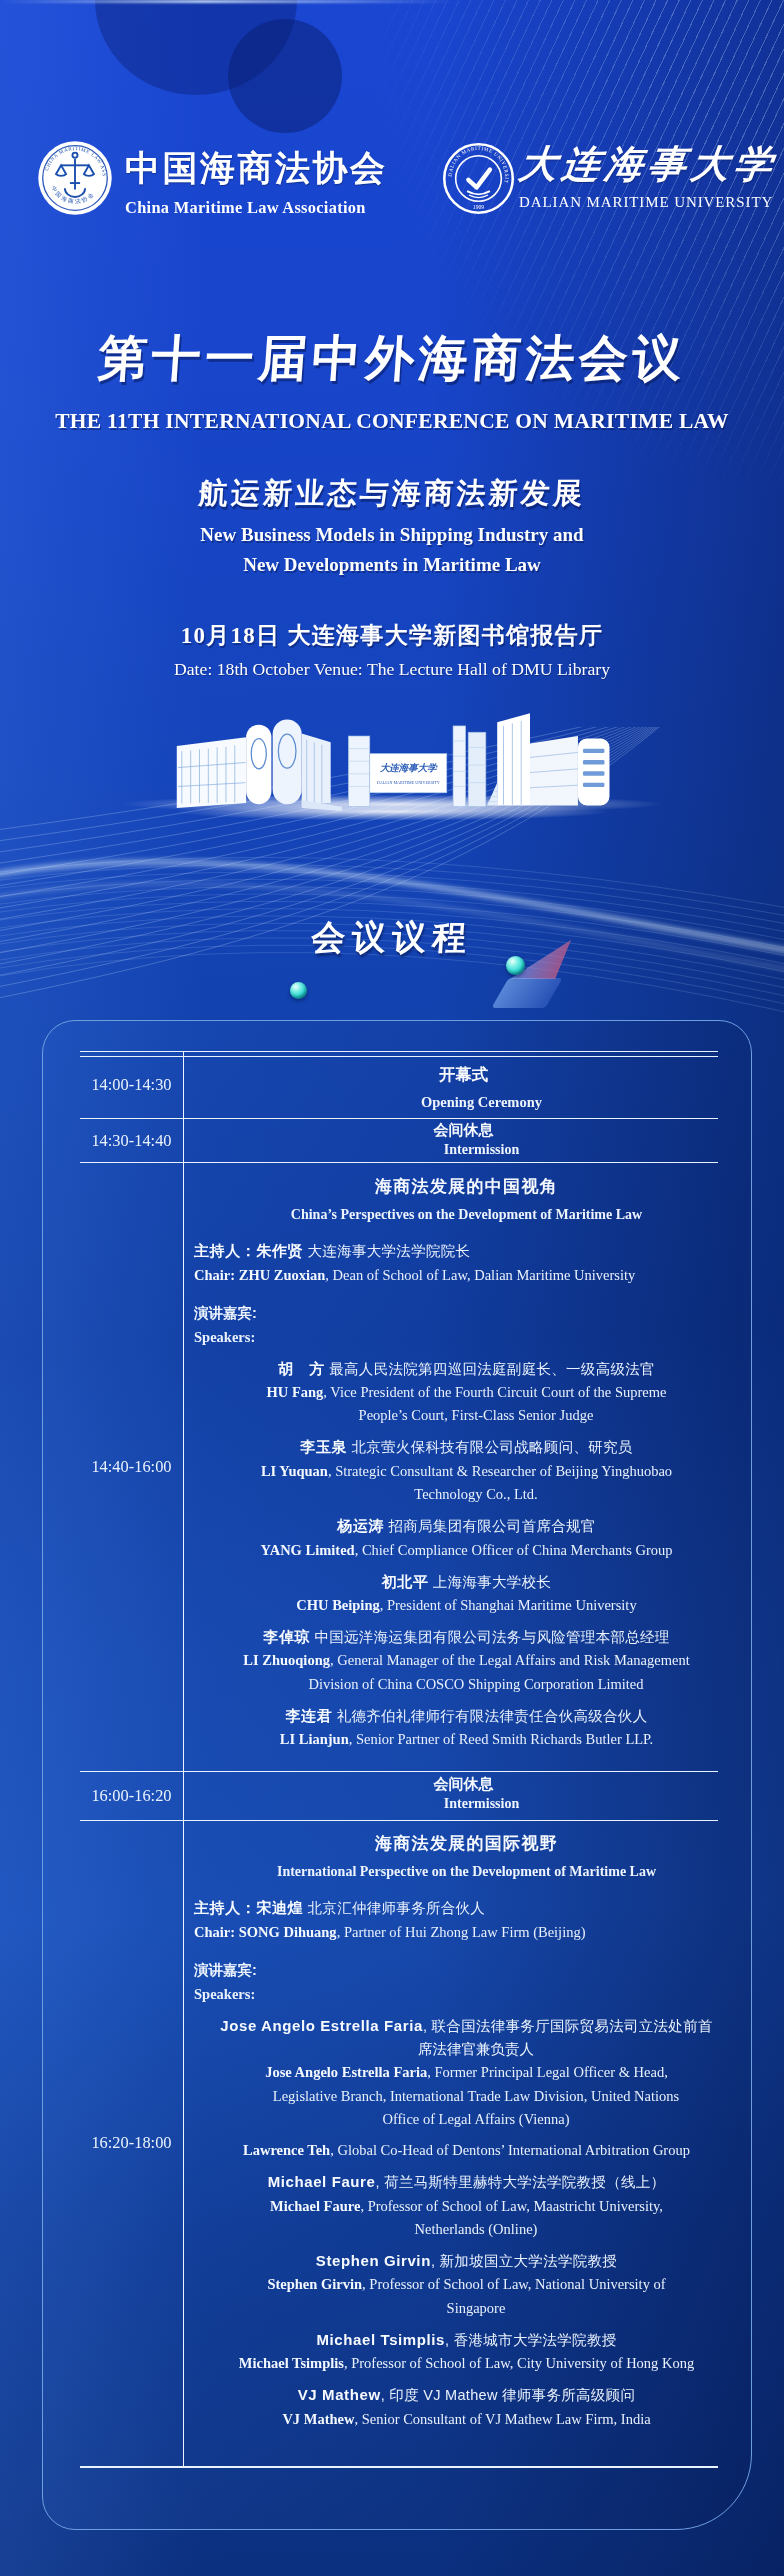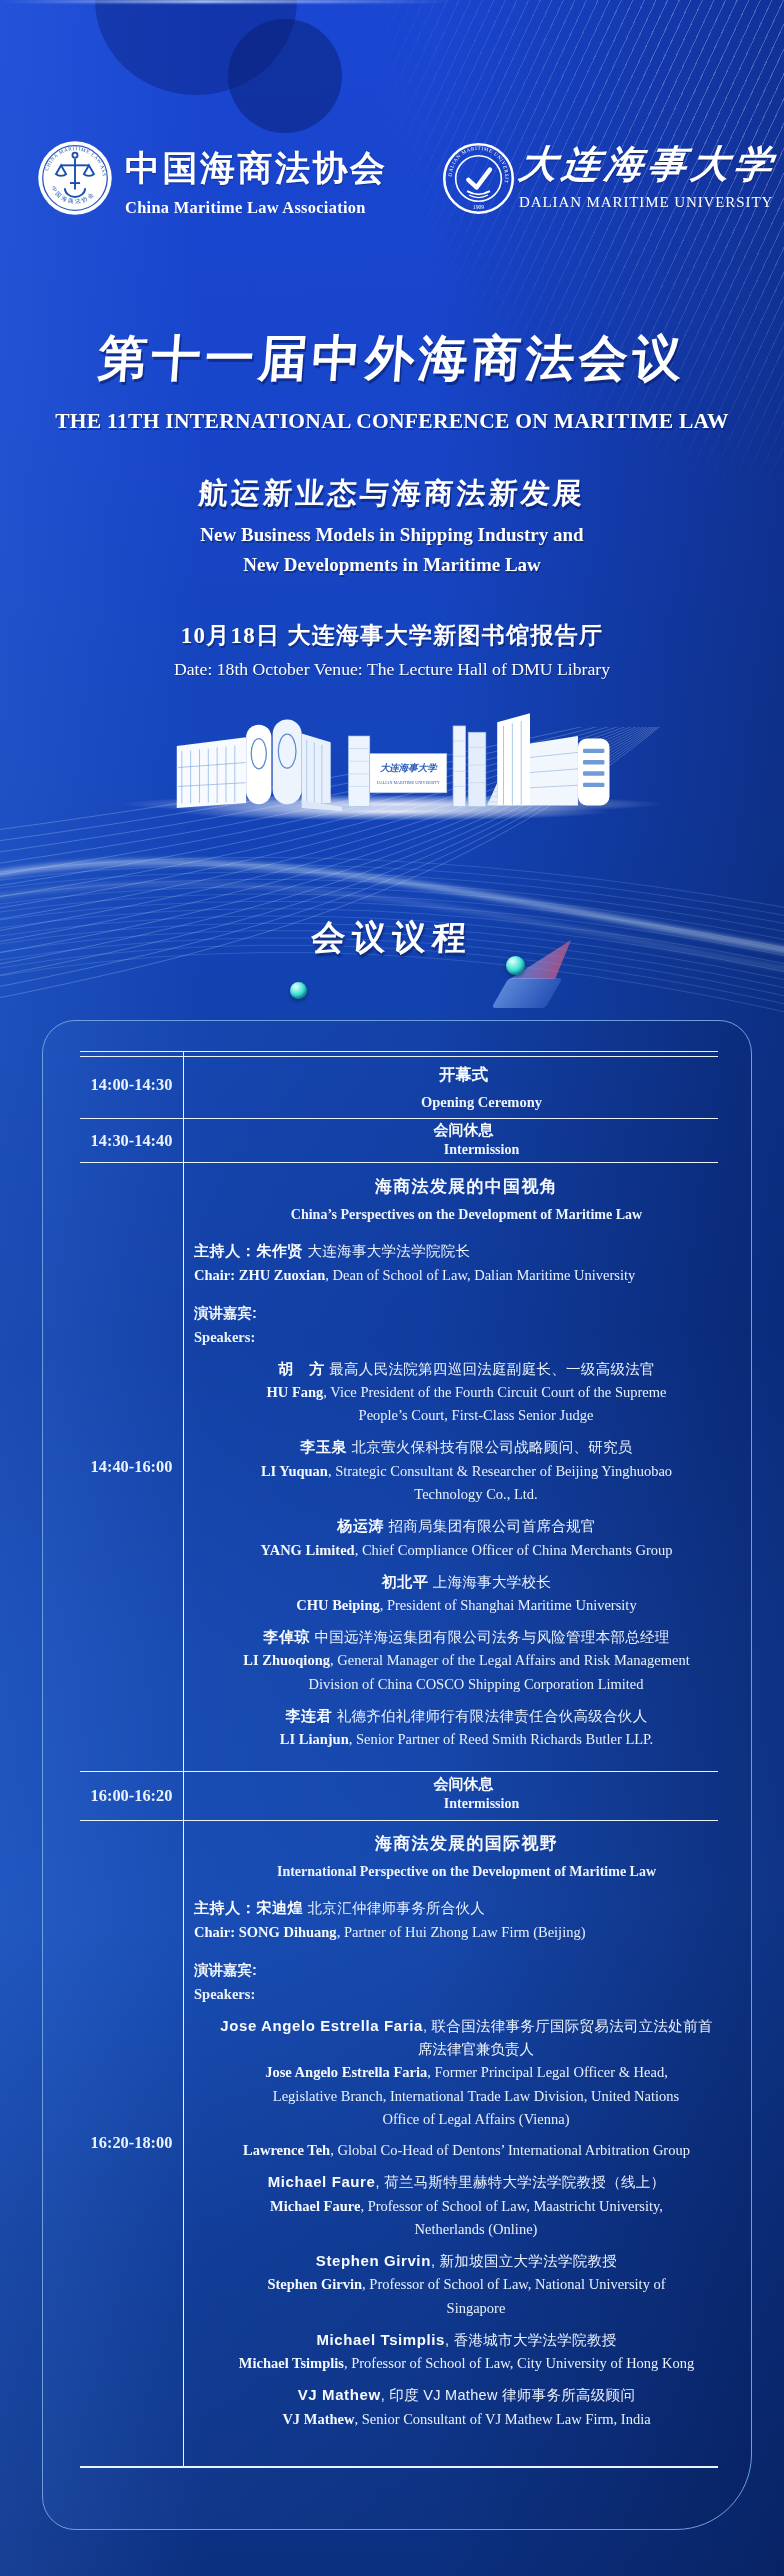--- a/index.html
+++ b/index.html
@@ -48,21 +48,21 @@
     clip-path:polygon(0 100%,100% 0,74% 100%);}
   .glass-rhomb{position:absolute;left:500px;top:978px;width:54px;height:30px;border-radius:3.8px;
     background:linear-gradient(100deg,rgba(150,195,255,.55),rgba(90,130,230,.30));transform:skewX(-30deg);}
 
   
   .panel{left:42px;top:1020px;width:708px;height:1508px;border:1.9px solid #6d9ede;
     border-radius:33px 33px 76px 33px;
     background:linear-gradient(90deg,rgba(70,130,230,.10),rgba(5,22,74,.16));}
   .tl{position:absolute;background:#e9f3fc;}
   .time{position:absolute;left:80px;width:103px;text-align:center;font-size:16.4px;color:#eaf3fd;
-    font-family:"Liberation Serif","DejaVu Serif",serif;font-weight:bold;}
+    font-family:"Liberation Serif","DejaVu Serif",serif;}
   .row-zh{position:absolute;left:190px;width:547px;text-align:center;font-weight:700;color:#f6fafe;}
   .row-en{position:absolute;left:208px;width:547px;text-align:center;font-weight:700;color:#eef5fd;
     font-family:"Liberation Serif","DejaVu Serif",serif;}
   .sess{position:absolute;left:194px;width:545px;color:#edf4fd;}
   .s-title-zh{text-align:center;font-size:17px;font-weight:700;margin-bottom:8.9px;letter-spacing:1.3px;color:#f6fafe;}
   .s-title-en{text-align:center;font-size:14px;font-weight:700;margin-bottom:16.4px;
     font-family:"Liberation Serif","DejaVu Serif",serif;}
   .l{line-height:23.4px;font-size:14.5px;}
   .l.zh b{font-size:15px;font-weight:700;color:#f7fbff;letter-spacing:0.6px;}
   .l.zh span{font-weight:400;color:#e9f1fc;letter-spacing:0.3px;}

